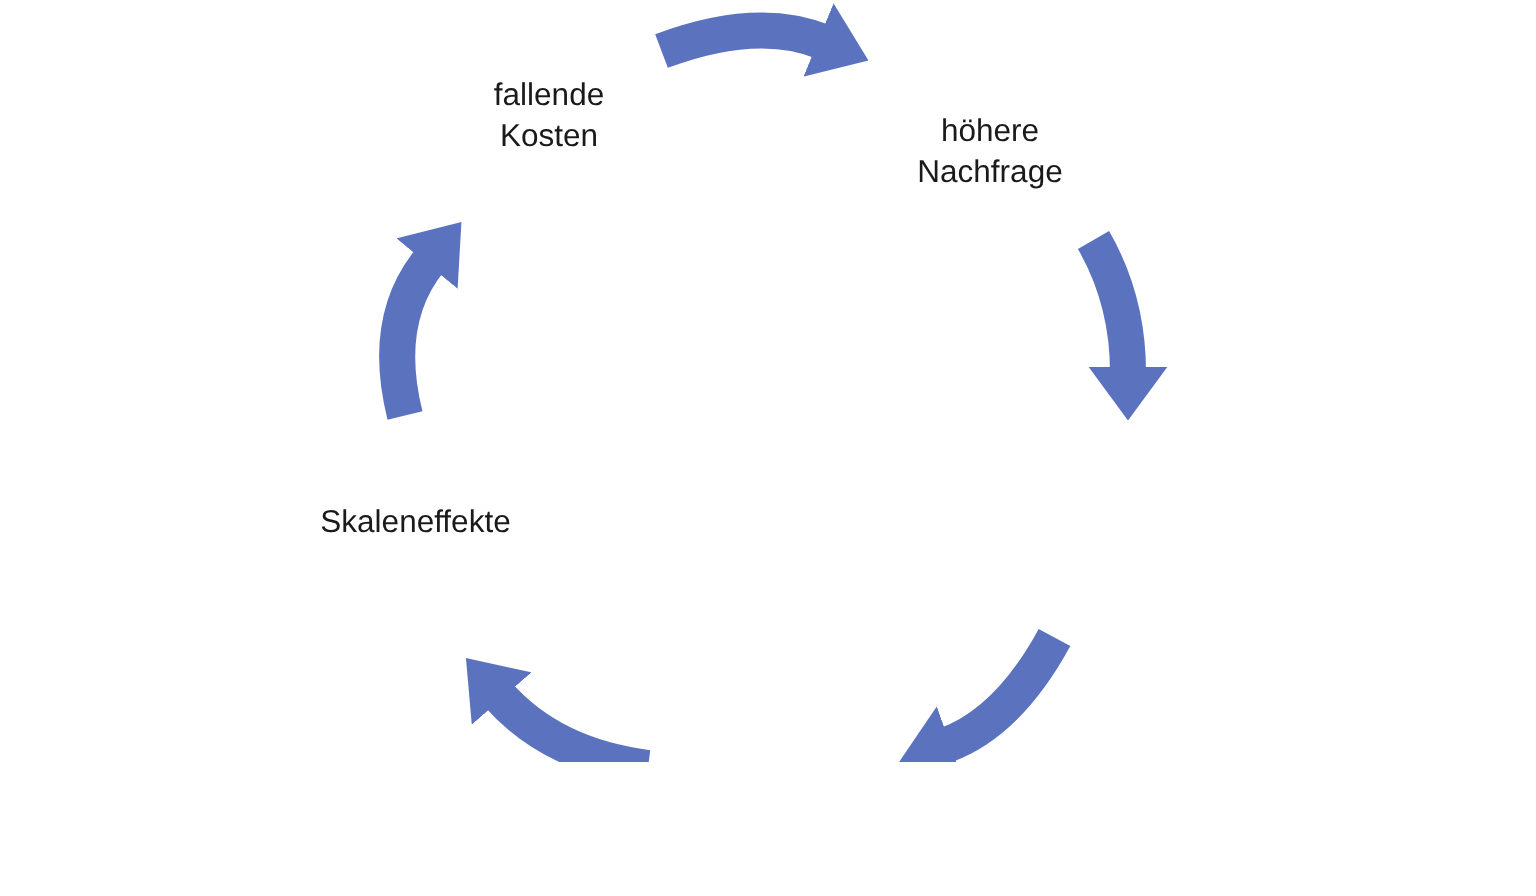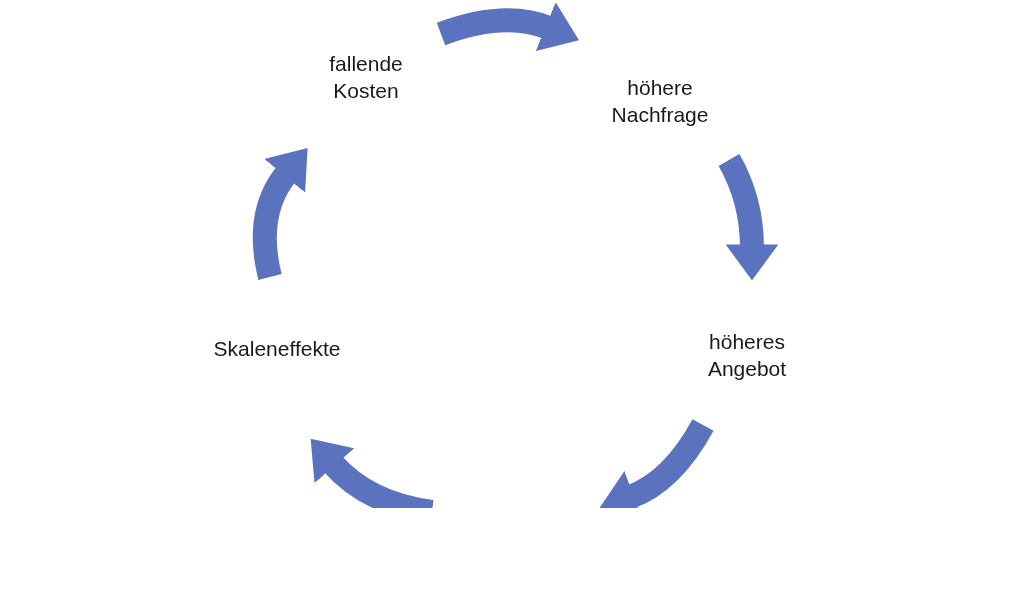--- a/index.html
+++ b/index.html
@@ -63,19 +63,17 @@
 
     <path class="arrow" marker-end="url(#ah)" d="M 270 277 Q 254 213 287 173"></path>
   </svg>
 
   <div class="node" style="left: 366px; top: 77px;">fallende
 Kosten</div>
 
   <div class="node" style="left: 660px; top: 77px; margin-top: 24px;">höhere
 Nachfrage</div>
 
-  <div class="node" style="left: 747px; top: 355px;">höheres
-Angebot</div>
 
 
   <div class="node" style="left: 277px; top: 348px;">Skaleneffekte</div>
 
 </div>
 
 </body></html>

